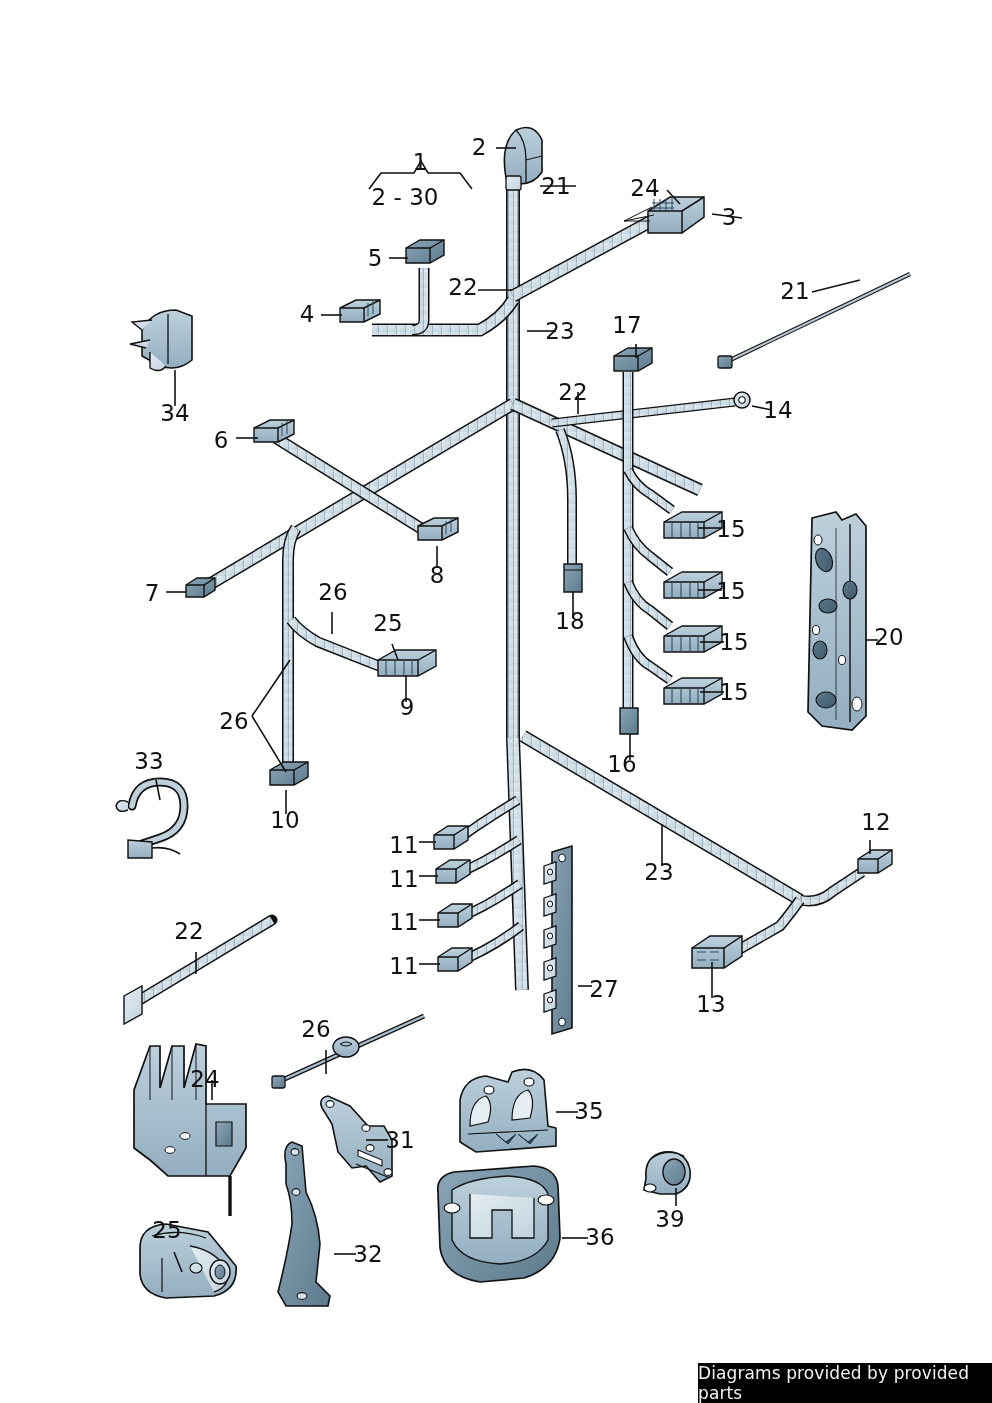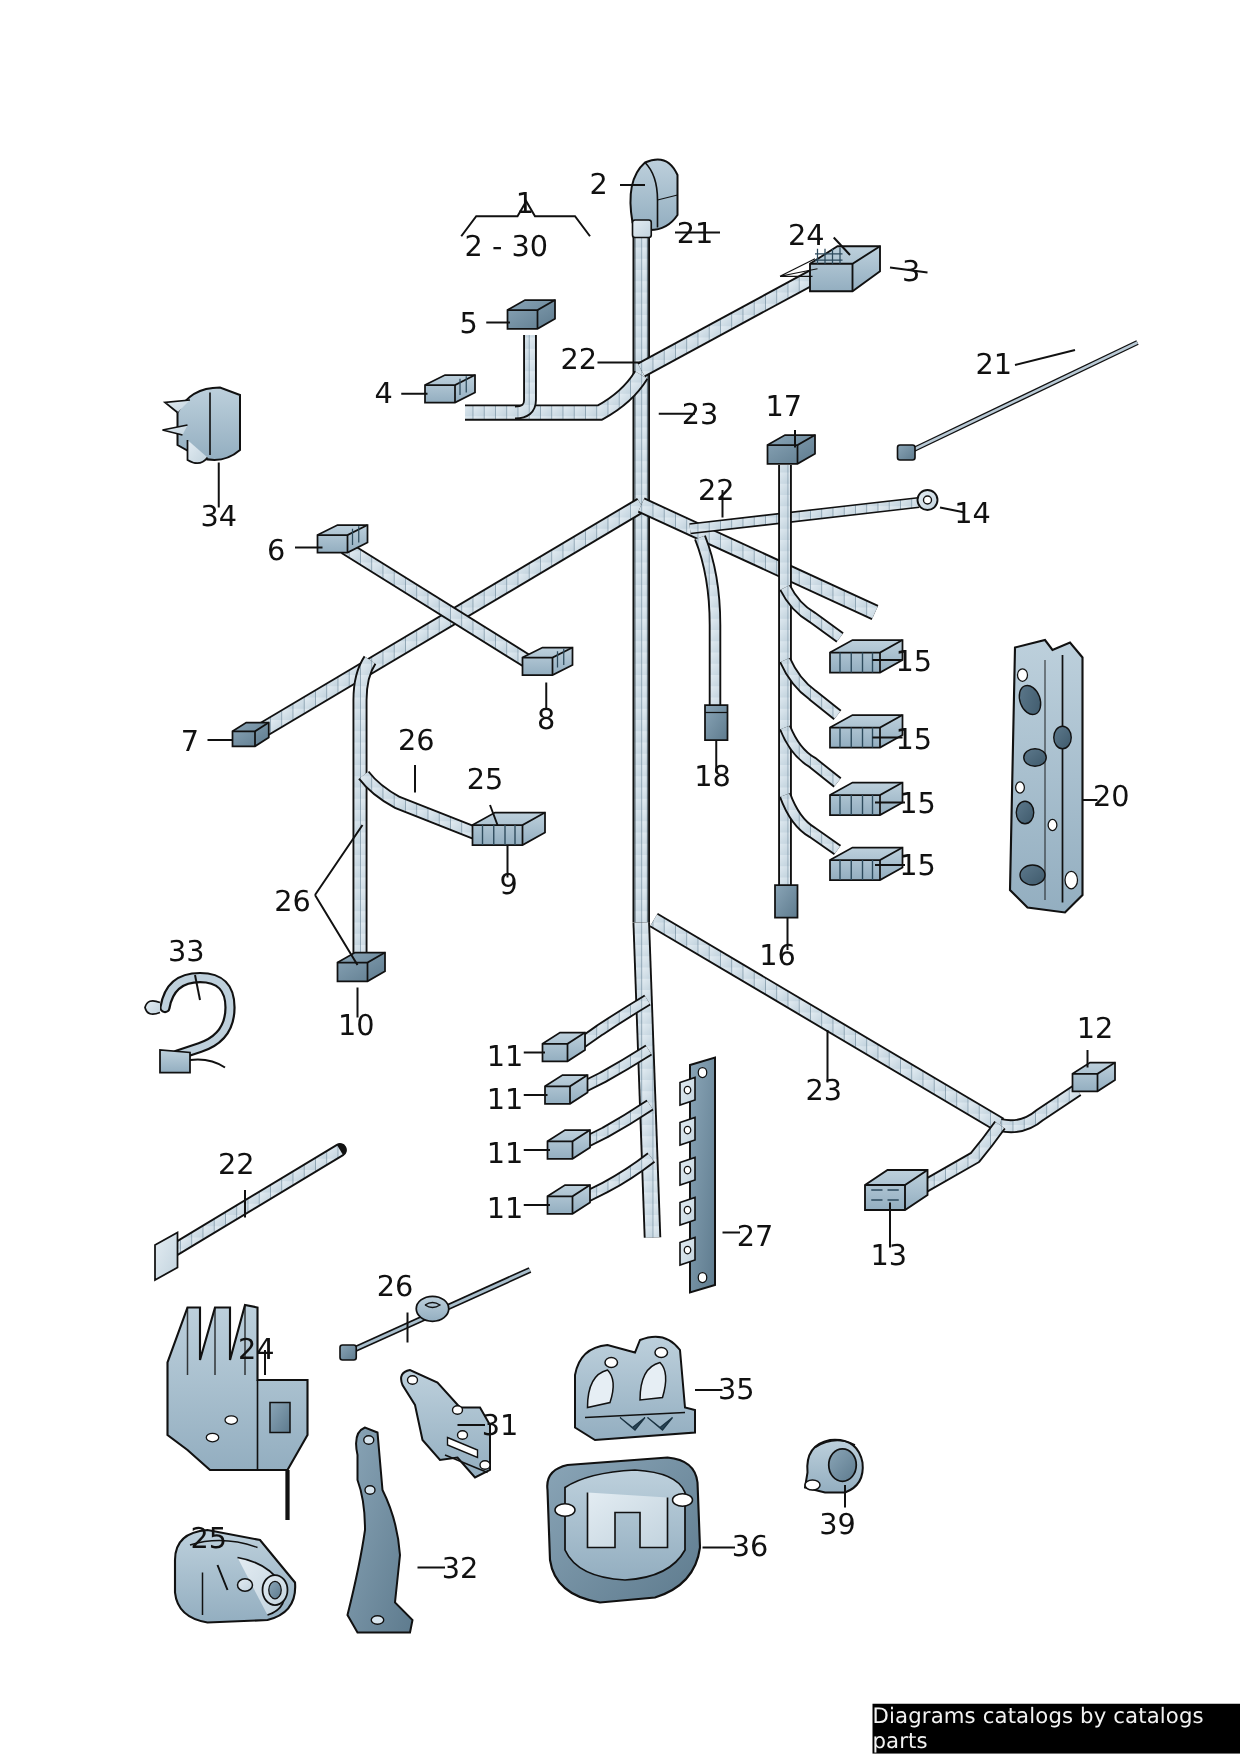--- a/index.html
+++ b/index.html
@@ -522,14 +522,14 @@
     <text class="lbl" x="589" y="1119" text-anchor="middle">35</text>
     <text class="lbl" x="670" y="1227" text-anchor="middle">39</text>
     <text class="lbl" x="167" y="1238" text-anchor="middle">25</text>
     <text class="lbl" x="368" y="1262" text-anchor="middle">32</text>
     <text class="lbl" x="600" y="1245" text-anchor="middle">36</text>
   </g>
 </svg>
 </div>
 
 <div id="banner">
-  <span>Diagrams catalogs by catalogs parts</span>
+  <span>Diagrams provided by provided parts</span>
 </div>
 
 </body></html>

